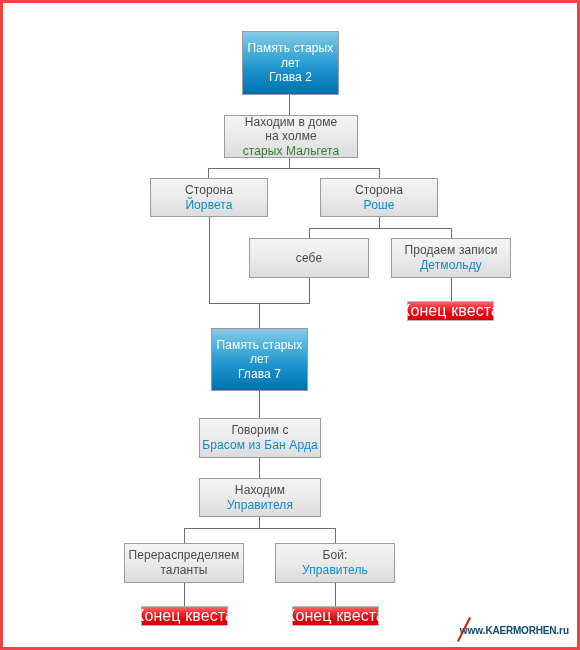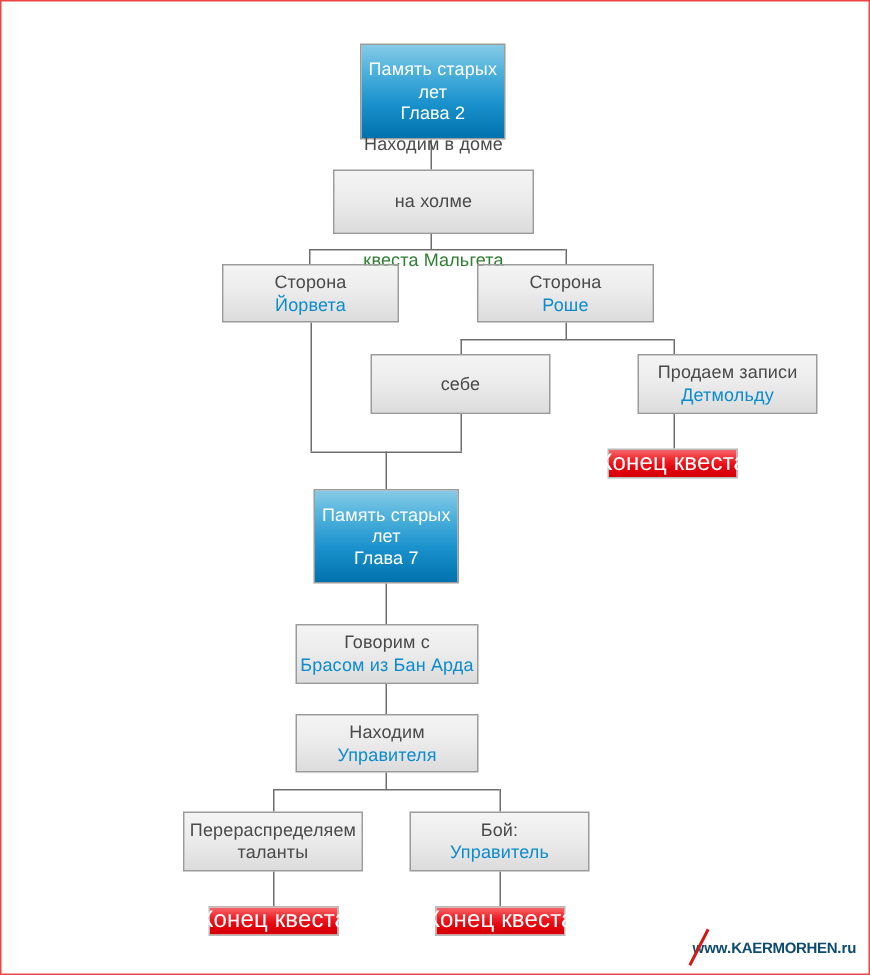--- a/index.html
+++ b/index.html
@@ -5,21 +5,21 @@
   html, body {
     margin: 0;
     padding: 0;
     background: #ffffff;
   }
   #canvas {
     position: relative;
     width: 580px;
     height: 650px;
     background: #ffffff;
-    border: 1px solid #ef4444;
+    border: 3px solid #ef4444;
     box-sizing: border-box;
     overflow: hidden;
     font-family: "Liberation Sans", "DejaVu Sans", sans-serif;
   }
 
   
   .line {
     position: absolute;
     background: #6e6e6e;
   }
@@ -142,41 +142,41 @@
 
   <div class="line vline" style="left:181px; top:580px; height:23px;"></div>
   <div class="line vline" style="left:332px; top:580px; height:23px;"></div>
 
   <div class="node node-blue" style="left:239px; top:28px; width:97px; height:64px;">
     <span class="ln">Память старых</span>
     <span class="ln">лет</span>
     <span class="ln">Глава 2</span>
   </div>
 
-  <div class="node node-gray" style="left:221px; top:112px; width:134px; height:43px;gap:24px;">
+  <div class="node node-gray" style="left:221px; top:112px; width:134px; height:43px;">
     <span class="ln">Находим в доме</span>
     <span class="ln">на холме</span>
-    <span class="ln hl-green">квеста Мальгета</span>
+    <span class="ln hl-green">старых Мальгета</span>
   </div>
 
   <div class="node node-gray" style="left:147px; top:175px; width:118px; height:39px;">
     <span class="ln">Сторона</span>
     <span class="ln hl-blue">Йорвета</span>
   </div>
 
   <div class="node node-gray" style="left:317px; top:175px; width:118px; height:39px;">
     <span class="ln">Сторона</span>
     <span class="ln hl-blue">Роше</span>
   </div>
 
   <div class="node node-gray" style="left:246px; top:235px; width:120px; height:40px;">
     <span class="ln">себе</span>
   </div>
 
-  <div class="node node-gray" style="left:388px; top:235px; width:120px; height:40px;margin-left:36px;">
+  <div class="node node-gray" style="left:388px; top:235px; width:120px; height:40px;">
     <span class="ln">Продаем записи</span>
     <span class="ln hl-blue">Детмольду</span>
   </div>
 
   <div class="node node-red" style="left:404px; top:298px; width:87px; height:20px;">
     <span class="ln">Конец квеста</span>
   </div>
 
   <div class="node node-blue" style="left:208px; top:325px; width:97px; height:63px;">
     <span class="ln">Память старых</span>

